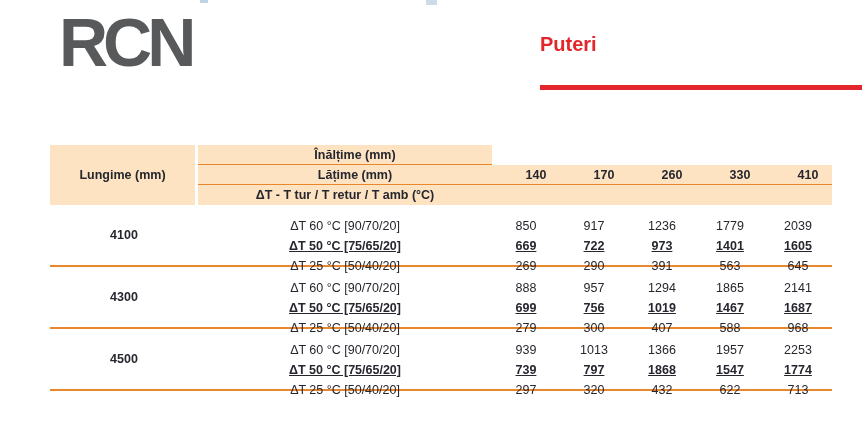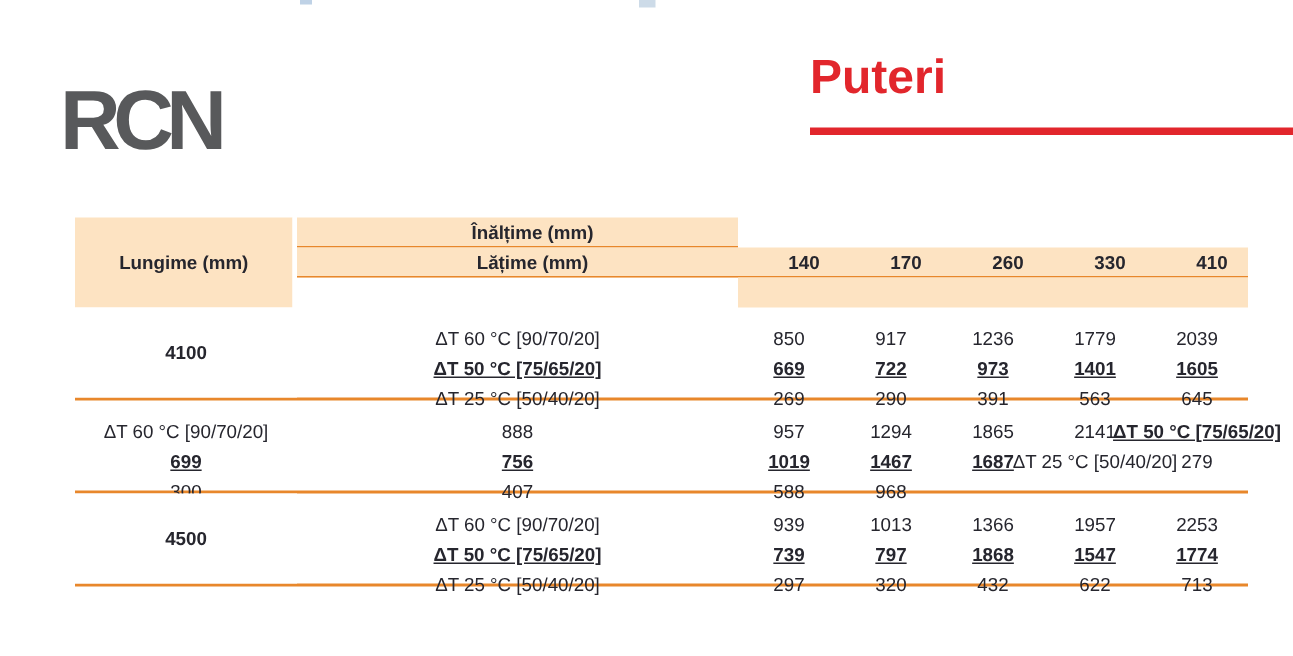--- a/index.html
+++ b/index.html
@@ -7,29 +7,28 @@
     position:relative; width:862px; height:437px; background:#fff;
     font-family:"Liberation Sans", sans-serif; color:#26262e; overflow:hidden;
   }
 
   
   .artifact { position:absolute; top:0; opacity:.75; }
   .artifact.a1 { left:200px; width:8px; height:3px; background:#a9c3de; }
   .artifact.a2 { left:426px; width:11px; height:5px; background:#bccfe0; }
 
   .logo {
-    position:absolute; left:40px; top:8px;
-    font-size:56px; line-height:1.0; font-weight:bold; letter-spacing:-5px;
+    position:absolute; left:59px; top:8px;
+    font-size:68px; line-height:1.0; font-weight:bold; letter-spacing:-5px;
     color:var(--logo_gray,#58595b);
-    margin-top:44px;
   }
 
   .section-title {
     position:absolute; left:540px; top:33px;
-    font-size:32px; font-weight:bold; color:var(--accent_red,#e2262c);
+    font-size:20px; font-weight:bold; color:var(--accent_red,#e2262c);
   }
   .red-rule {
     position:absolute; left:540px; top:85px; width:322px; height:5px;
     background:var(--accent_red,#e2262c);
   }
 
   
   .ptable {
     position:absolute; left:50px; top:145px; width:782px;
     font-size:12.5px;
@@ -89,20 +88,21 @@
 
       <div class="hcell c3 hline">Înălțime (mm)</div>
 
       <div class="hcell c3 hline">Lățime (mm)</div>
       <div class="hcell hline">140</div>
       <div class="hcell hline">170</div>
       <div class="hcell hline">260</div>
       <div class="hcell hline">330</div>
       <div class="hcell hline">410</div>
 
+      <div class="hcell c3">ΔT - T tur / T retur / T amb (°C)</div>
       <div class="hcell span5"></div>
     </div>
 
     <div class="group">
       <div class="len-cell">4100</div>
 
       <div class="bcell">ΔT 60 °C [90/70/20]</div>
       <div class="bcell">850</div>
       <div class="bcell">917</div>
       <div class="bcell">1236</div>
@@ -118,20 +118,21 @@
 
       <div class="bcell">ΔT 25 °C [50/40/20]</div>
       <div class="bcell">269</div>
       <div class="bcell">290</div>
       <div class="bcell">391</div>
       <div class="bcell">563</div>
       <div class="bcell">645</div>
     </div>
 
     <div class="group">
+      <div class="len-cell">4300</div>
 
       <div class="bcell">ΔT 60 °C [90/70/20]</div>
       <div class="bcell">888</div>
       <div class="bcell">957</div>
       <div class="bcell">1294</div>
       <div class="bcell">1865</div>
       <div class="bcell">2141</div>
 
       <div class="bcell bold">ΔT 50 °C [75/65/20]</div>
       <div class="bcell bold">699</div>

